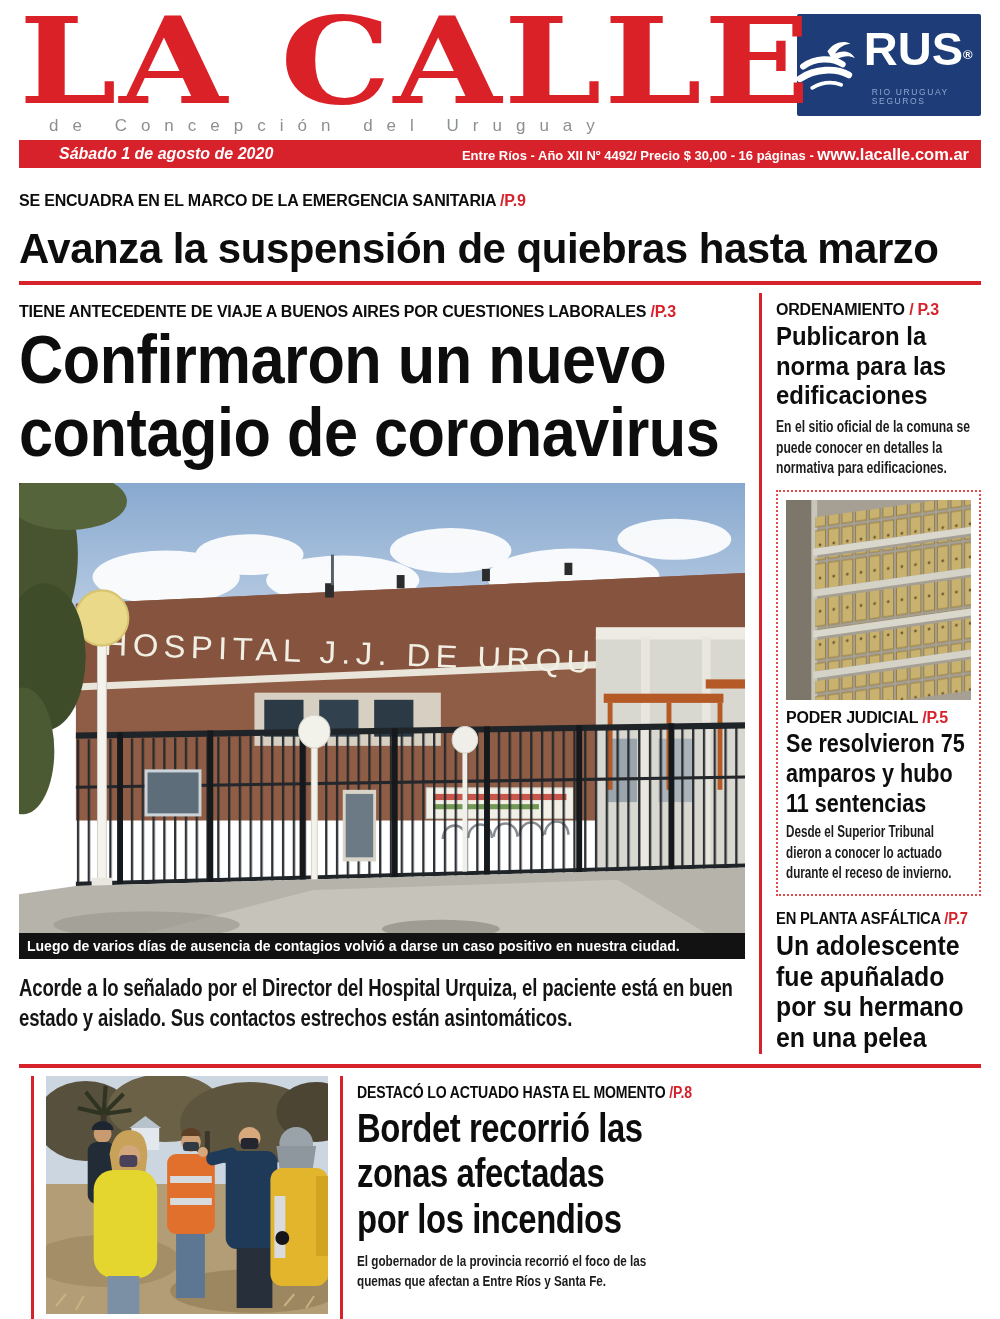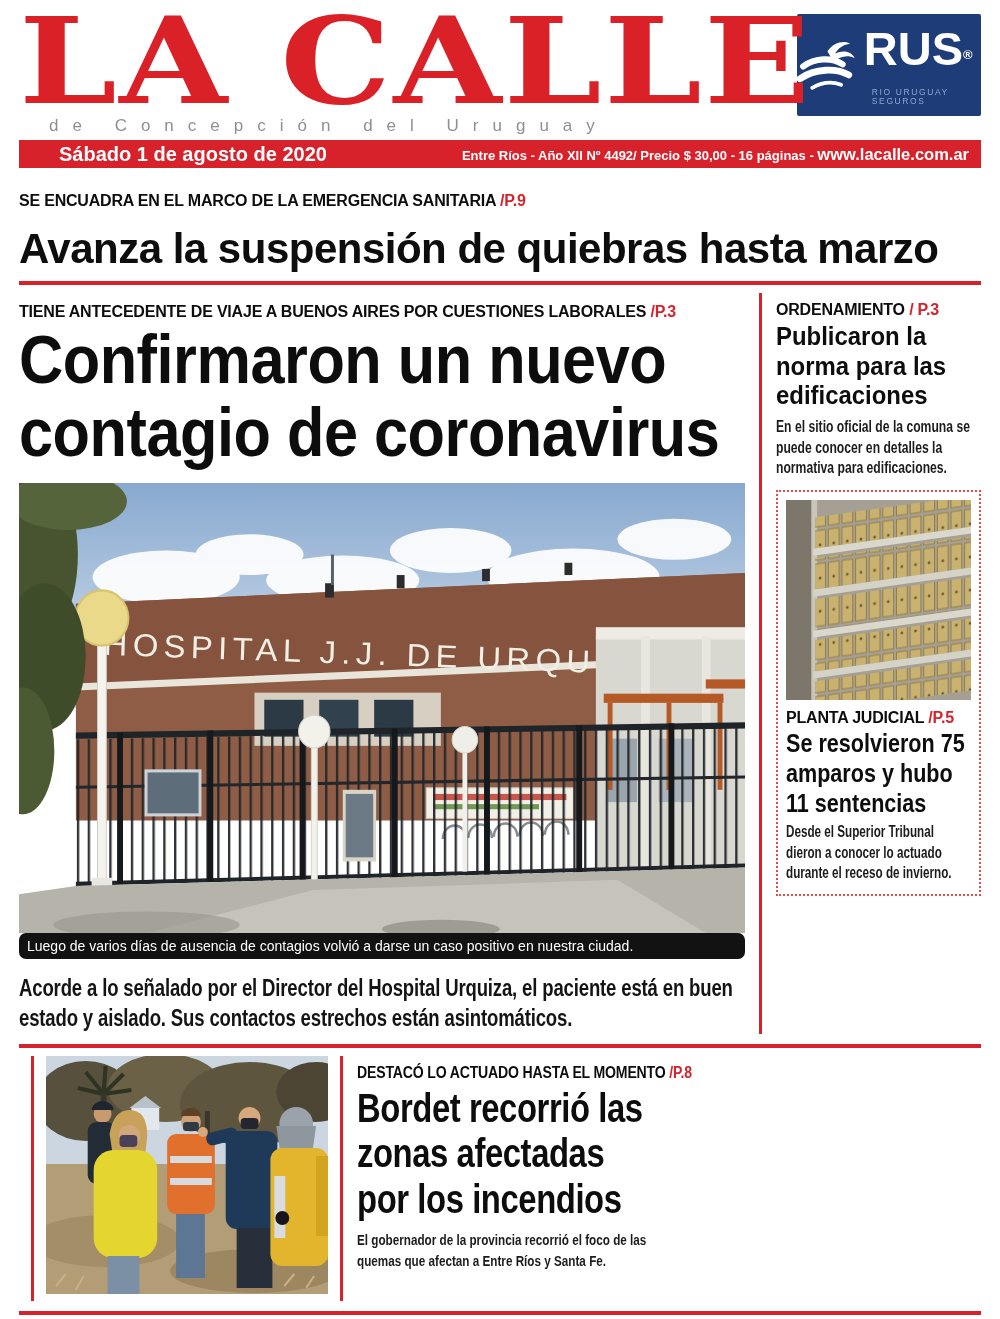--- a/index.html
+++ b/index.html
@@ -31,21 +31,21 @@
   }
   .rus-text{line-height:1;}
   .rus-name{font-size:47px;font-weight:700;letter-spacing:0px;}
   .rus-reg{font-size:13px;vertical-align:super;font-weight:700;}
   .rus-tagline{font-size:8.5px;letter-spacing:1.6px;color:#8fa6cf;margin-top:16px;padding-left:8px;}
   
   .datebar{
     margin-top:2px;height:28px;background:var(--red);color:#fff;
     display:flex;justify-content:space-between;align-items:center;padding:0 12px 0 40px;
   }
-  .datebar-left{font-size:20px;font-weight:700;}
+  .datebar-left{font-size:16px;font-weight:700;font-style:italic;}
   .datebar-right{font-size:13px;font-weight:700;white-space:nowrap;}
   .datebar-site{font-size:16.5px;font-weight:700;}
   
   .kicker{font-size:16px;font-weight:700;letter-spacing:-.2px;white-space:nowrap;display:inline-block;transform-origin:0 0;}
   .pageref{color:var(--red);}
   .hl{font-weight:700;color:var(--ink);margin:0;display:inline-block;transform-origin:0 0;}
   .top-kicker{margin-top:24px;}
   .headline-top{font-size:42px;line-height:1.1;letter-spacing:-.5px;white-space:nowrap;margin-top:16px;}
   .rule{height:4px;background:var(--red);border:0;margin:0;}
   .rule-1{margin-top:9px;}
@@ -53,22 +53,22 @@
   .mid{display:flex;margin-top:8px;}
   .main-col{width:726px;}
   .vrule{width:3px;background:var(--red);}
   .vr-mid{margin-left:14px;}
   .side-col{width:205px;margin-left:14px;}
   .headline-main{font-size:68px;line-height:1.07;letter-spacing:-.5px;width:800px;transform:scaleX(.9);margin-top:2px;}
   figure{margin:0;padding:0;}
   .hospital-figure{margin-top:14px;width:726px;}
   .hospital-svg{display:block;width:726px;height:450px;}
   .photo-caption{
-    background:#121212;color:#fff;font-size:14px;font-weight:400;
-    padding:4px 8px;line-height:1.3;border-radius:7px;
+    background:#121212;color:#fff;font-size:14px;font-weight:700;
+    padding:4px 8px;line-height:1.3;
   }
   .subhead{
     margin-top:14px;font-size:23px;font-weight:700;line-height:1.32;letter-spacing:-.2px;
     width:900px;transform:scaleX(.807);transform-origin:0 0;color:#141414;
   }
   
   .side-story{margin-top:0;}
   .side-hl{font-size:26px;line-height:1.14;margin-top:3px;width:223px;transform:scaleX(.92);}
   .side-body{font-size:16px;font-weight:700;line-height:1.28;margin-top:6px;color:#1c1c1c;
     width:270px;transform:scaleX(.76);transform-origin:0 0;display:inline-block;}
@@ -297,26 +297,32 @@
             <rect x="28" y="96" width="162" height="7" fill="#e6e4dc"></rect>
             <rect x="30" y="106" width="160" height="32" fill="url(#files)"></rect>
             <rect x="28" y="138" width="162" height="7" fill="#eceae2"></rect>
             <rect x="30" y="148" width="160" height="32" fill="url(#files)"></rect>
             <rect x="28" y="180" width="162" height="7" fill="#e6e4dc"></rect>
             <rect x="30" y="190" width="160" height="32" fill="url(#files)"></rect>
           </g>
           <rect width="190" height="205" fill="#5b4f35" opacity=".12"></rect>
         </svg>
         <div class="kicker box-kicker">
-          <span>PLANTA JUDICIAL </span><span class="pageref">/P.5</span>
+          <span>PODER JUDICIAL </span><span class="pageref">/P.5</span>
         </div>
         <h3 class="hl box-hl">Se resolvieron 75 amparos y hubo 11 sentencias</h3>
         <div class="box-body">Desde el Superior Tribunal dieron a conocer lo actuado durante el receso de invierno.</div>
       </div>
 
+      <div class="planta">
+        <div class="kicker k92">
+          <span>EN PLANTA ASFÁLTICA </span><span class="pageref">/P.7</span>
+        </div>
+        <h3 class="hl side-hl" style="font-size:27px;">Un adolescente fue apuñalado por su hermano en una pelea</h3>
+      </div>
 
     </aside>
   </section>
 
   <hr class="rule rule-2">
 
   
   <section class="bottom">
 
 

